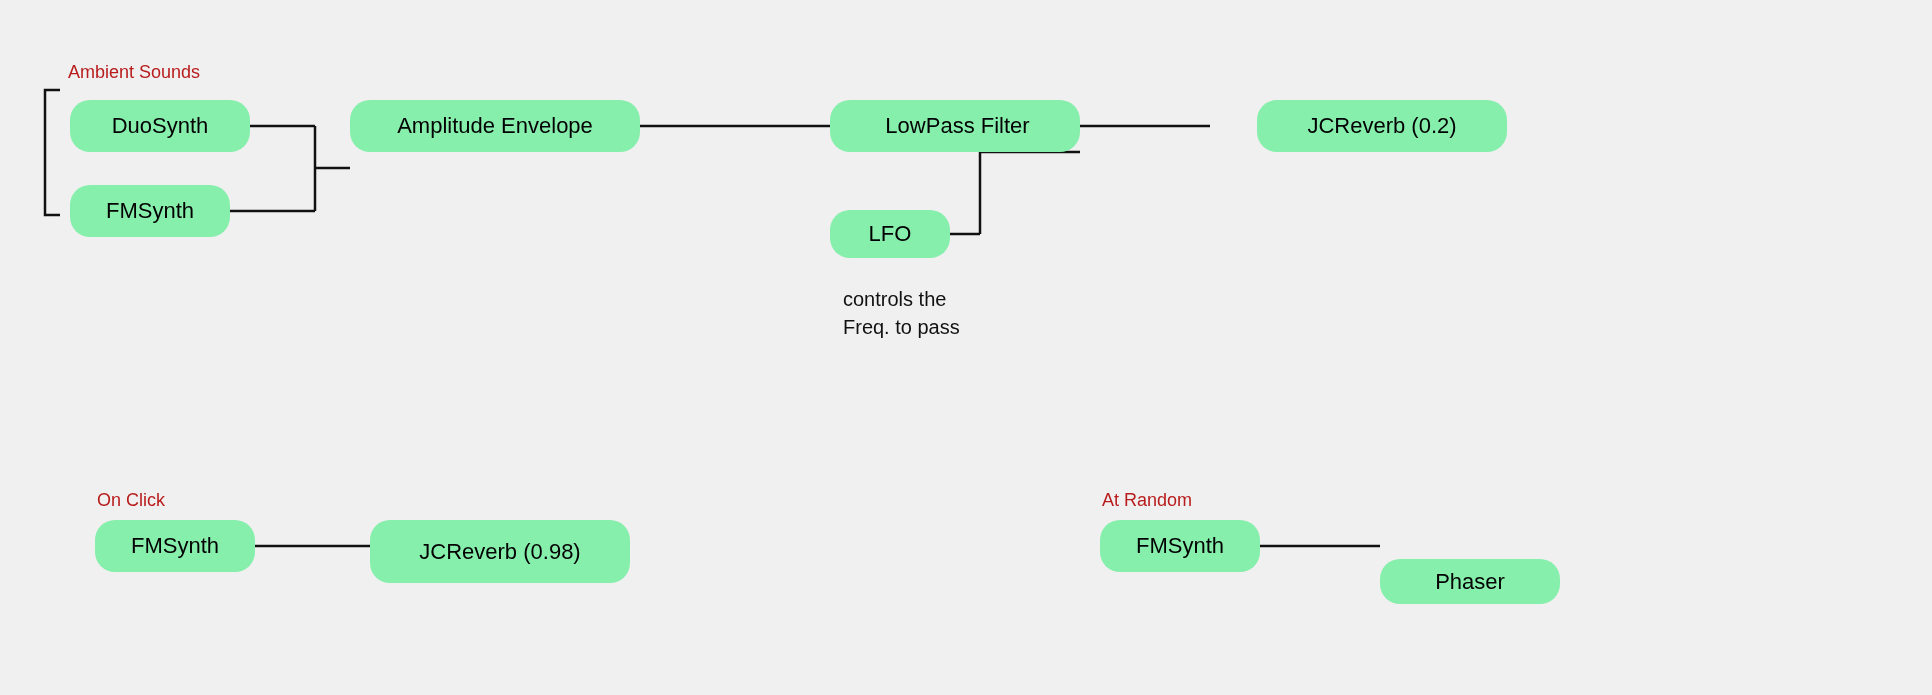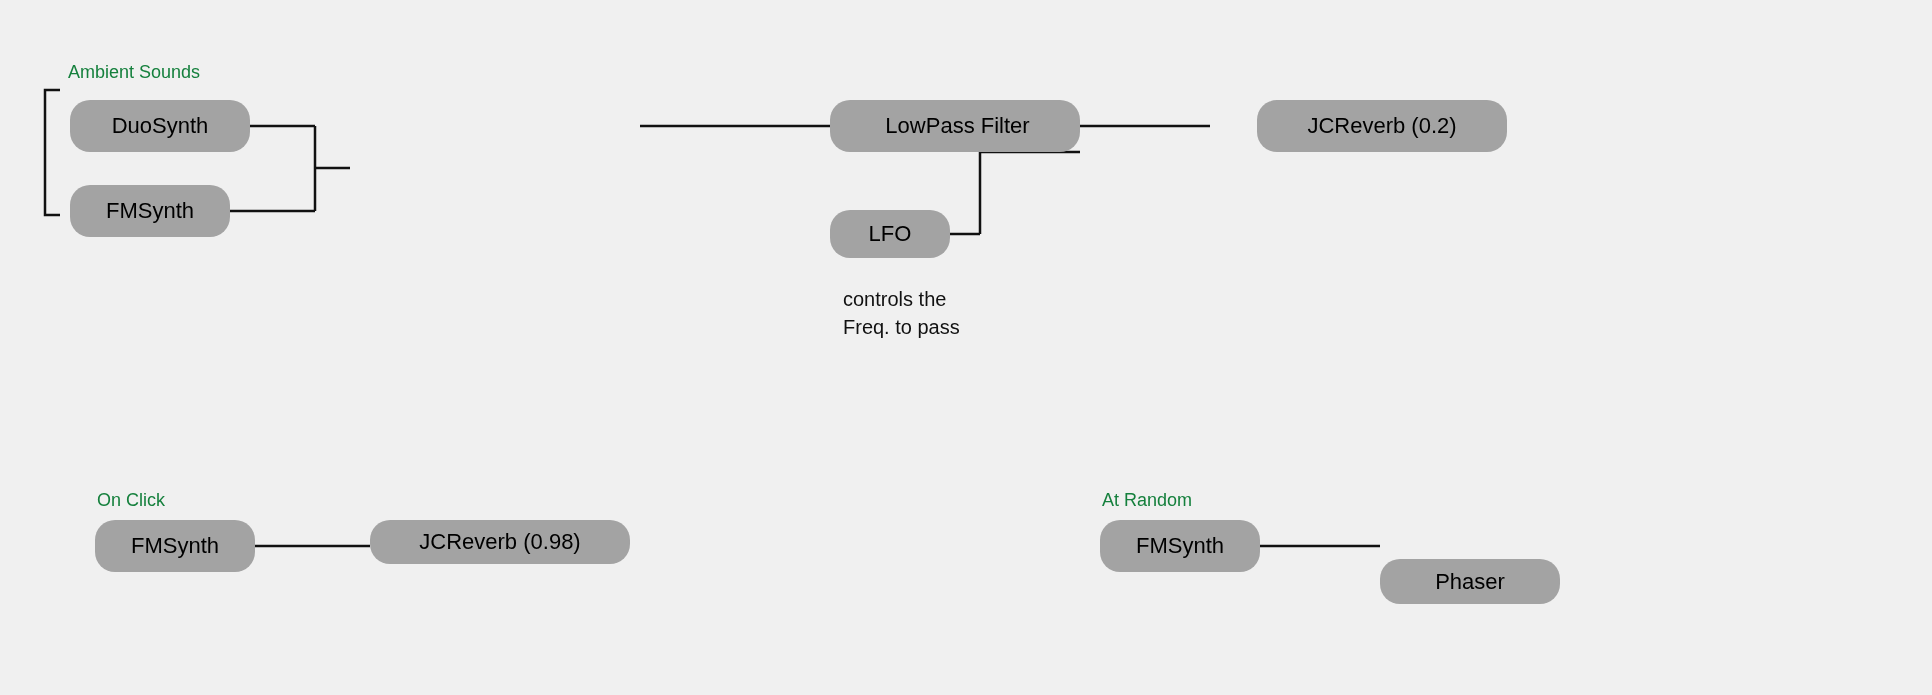--- a/index.html
+++ b/index.html
@@ -13,35 +13,35 @@
     }
 
     .diagram-container {
       position: relative;
       width: 1932px;
       height: 695px;
     }
 
     .node {
       position: absolute;
-      background: #a3a3a3;
+      background: #86efac;
       border-radius: 20px;
       padding: 12px 24px;
       font-size: 22px;
       font-weight: 500;
       white-space: nowrap;
       display: flex;
       align-items: center;
       justify-content: center;
     }
 
     .label {
       position: absolute;
       font-size: 18px;
-      color: #15803d;
+      color: #b91c1c;
     }
 
     .annotation {
       position: absolute;
       font-size: 20px;
       color: #111;
       line-height: 1.4;
       margin-left: 11px;
     }
 
@@ -93,20 +93,23 @@
   <div class="label" style="left: 68px; top: 62px;">Ambient Sounds</div>
 
   <div class="node" style="left: 70px; top: 100px; width: 180px; height: 52px;">
     <span>DuoSynth</span>
   </div>
 
   <div class="node" style="left: 70px; top: 185px; width: 160px; height: 52px;">
     <span>FMSynth</span>
   </div>
 
+  <div class="node" style="left: 350px; top: 100px; width: 290px; height: 52px;">
+    <span>Amplitude Envelope</span>
+  </div>
 
   <div class="node" style="left: 830px; top: 100px; width: 250px; height: 52px; padding-left: 29px;">
     <span>LowPass Filter</span>
   </div>
 
   <div class="node" style="left: 1210px; top: 100px; width: 250px; height: 52px; margin-left: 47px;">
     <span>JCReverb (0.2)</span>
   </div>
 
   <div class="node" style="left: 830px; top: 210px; width: 120px; height: 48px; text-align: right;">
@@ -116,21 +119,21 @@
   <div class="annotation" style="left: 832px; top: 285px;">
     <span>controls the<br>Freq. to pass</span>
   </div>
 
   <div class="label" style="left: 97px; top: 490px;">On Click</div>
 
   <div class="node" style="left: 95px; top: 520px; width: 160px; height: 52px;">
     <span>FMSynth</span>
   </div>
 
-  <div class="node" style="left: 370px; top: 520px; width: 260px; height: 44px; text-align: center;">
+  <div class="node" style="left: 370px; top: 520px; width: 260px; height: 63px; text-align: center;">
     <span>JCReverb (0.98)</span>
   </div>
 
   <div class="label" style="left: 1102px; top: 490px;">At Random</div>
 
   <div class="node" style="left: 1100px; top: 520px; width: 160px; height: 52px;">
     <span>FMSynth</span>
   </div>
 
   <div class="node" style="left: 1380px; top: 520px; width: 180px; height: 45px; margin-top: 39px;">

